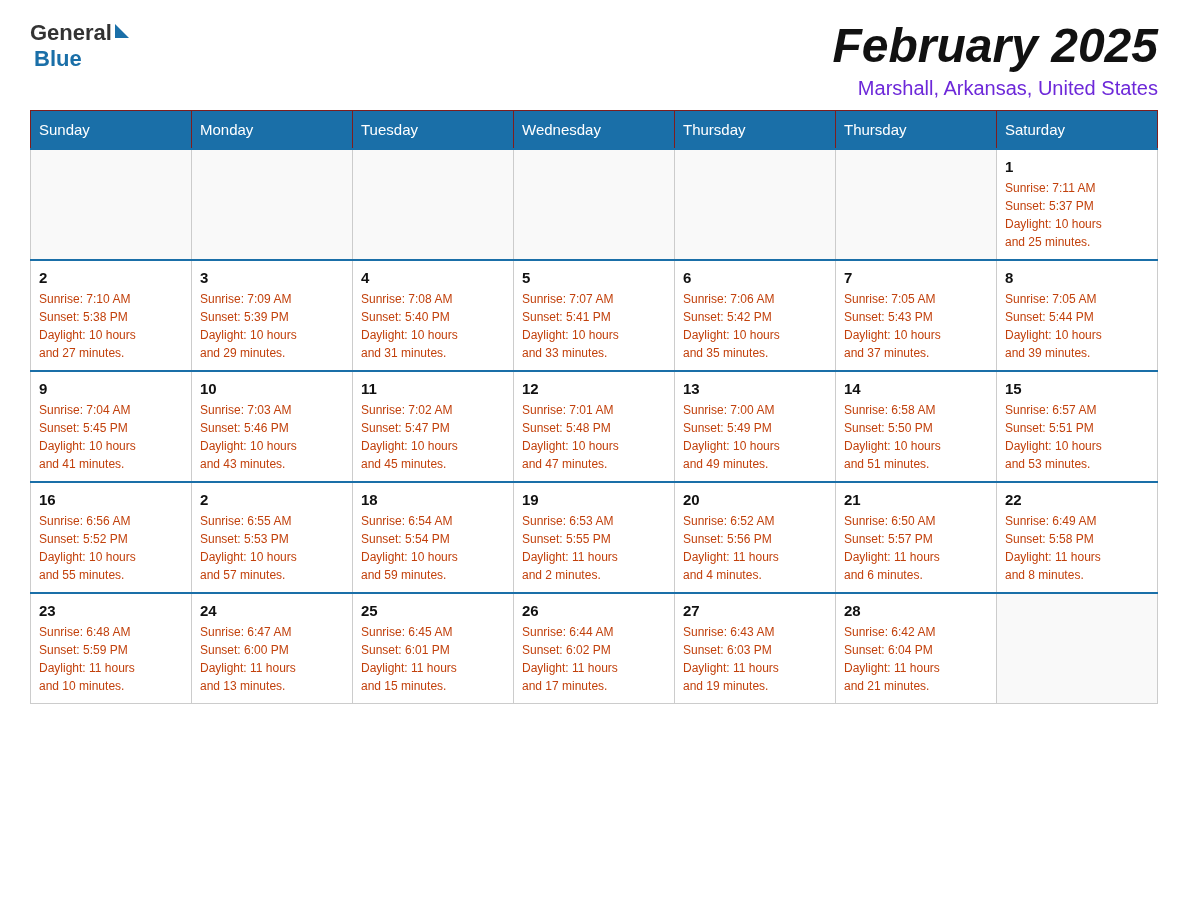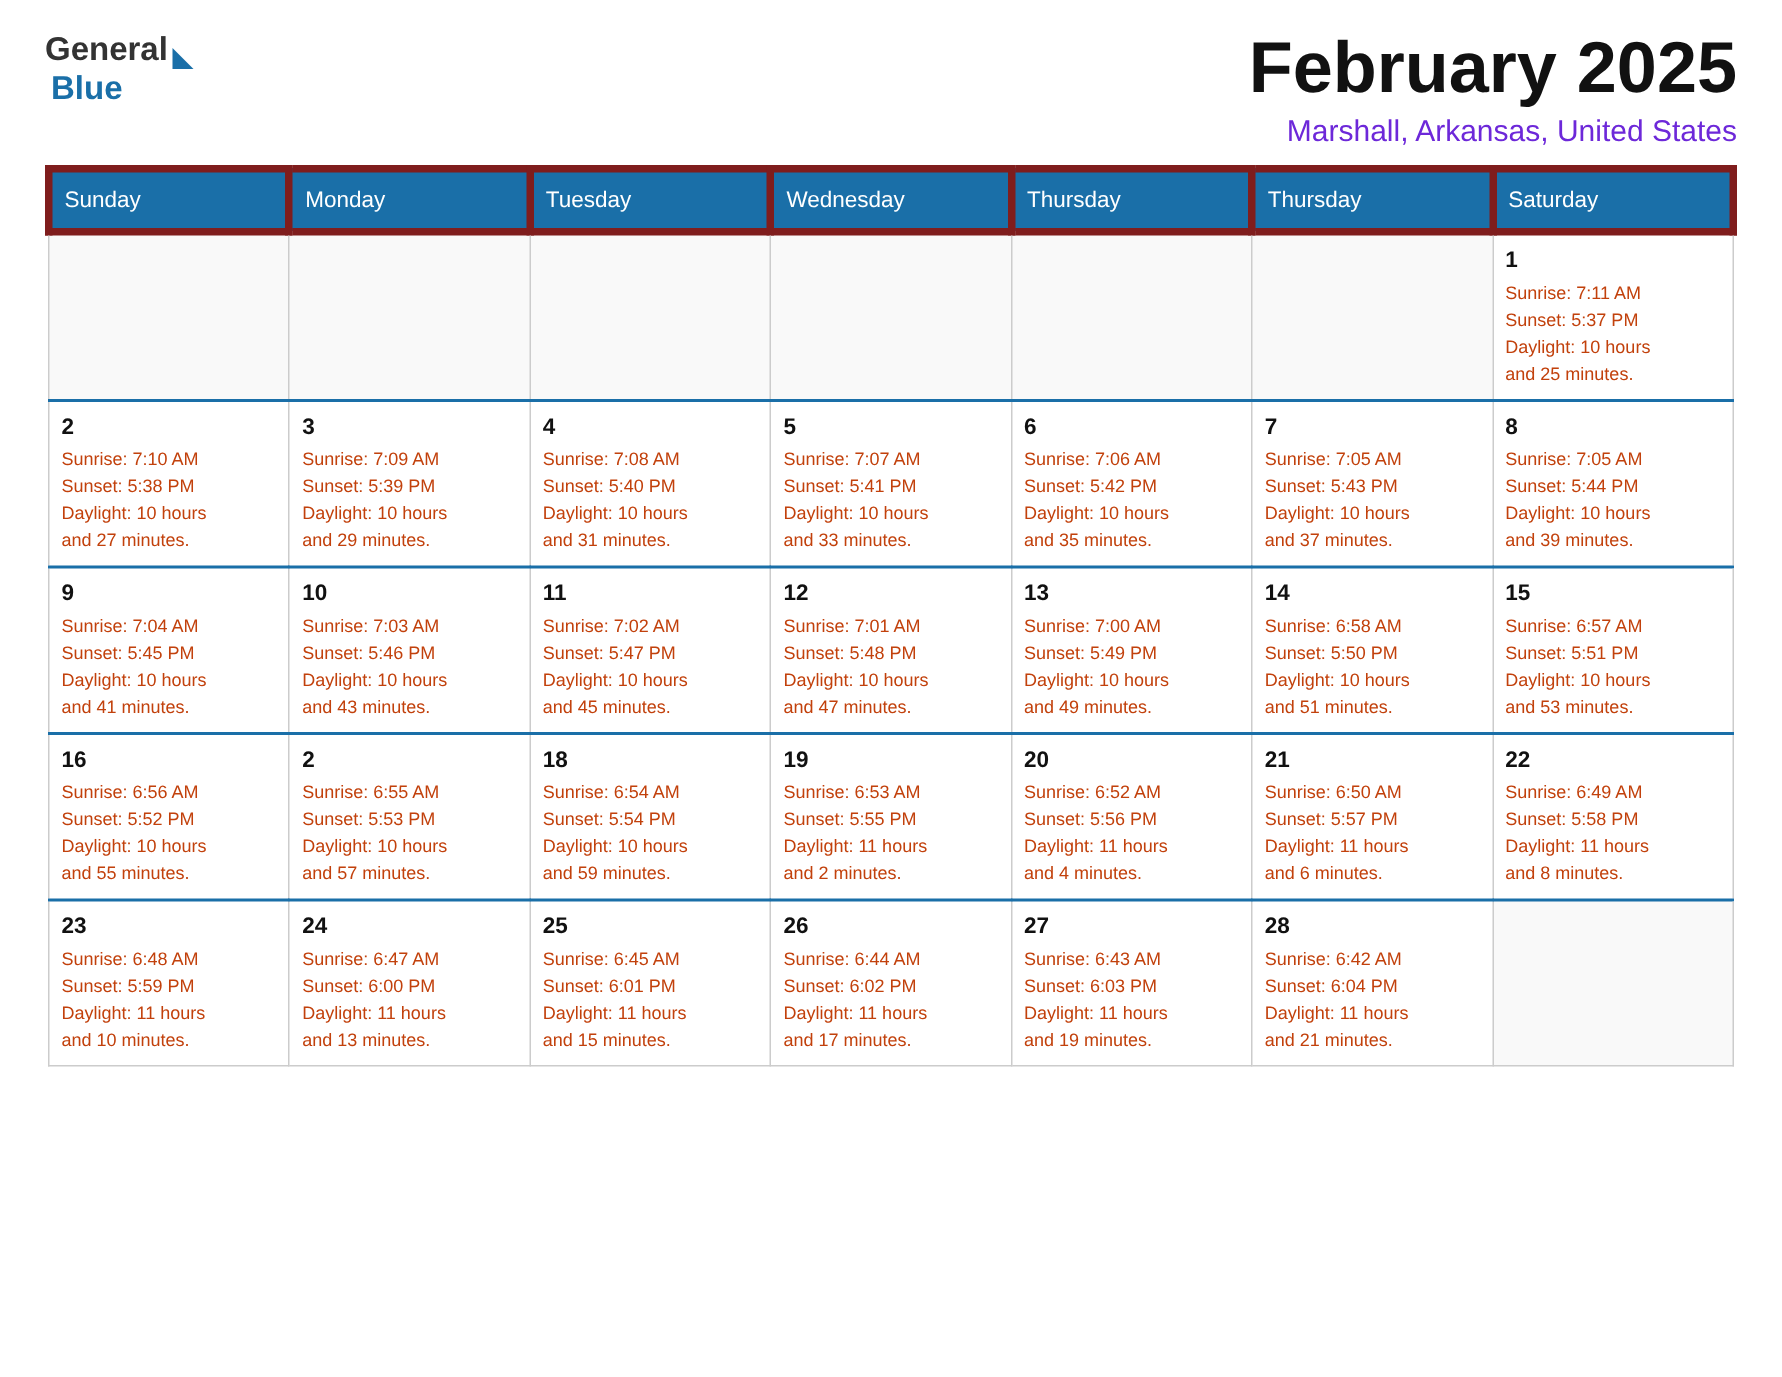--- a/index.html
+++ b/index.html
@@ -16,21 +16,21 @@
       align-items: flex-start;
       margin-bottom: 10px;
     }
     .logo {
       display: flex;
       flex-direction: column;
       align-items: flex-start;
     }
     .logo-top {
       display: flex;
-      align-items: flex-end;
+      align-items: flex-start;
     }
     .logo-general {
       font-size: 22px;
       font-weight: bold;
       color: #333;
     }
     .logo-arrow {
       width: 0;
       height: 0;
       border-left: 14px solid #1a6fa8;
@@ -47,39 +47,40 @@
       text-align: right;
     }
     .title-section {
       text-align: right;
     }
     .month-title {
       font-size: 48px;
       font-weight: bold;
       color: #111;
       line-height: 1.1;
+      font-style: italic;
     }
     .location-title {
       font-size: 20px;
       color: #6d28d9;
       margin-top: 4px;
     }
     .calendar {
       width: 100%;
       border-collapse: collapse;
       margin-top: 10px;
     }
     .calendar thead th {
       background-color: #1a6fa8;
       color: #fff;
       padding: 10px 8px;
       text-align: left;
       font-size: 15px;
       font-weight: normal;
-      border: 5px solid #7f1d1d;
+      border: 1px solid #7f1d1d;
     }
     .calendar tbody td {
       vertical-align: top;
       padding: 8px;
       border: 1px solid #ccc;
       width: 14.28%;
       min-height: 110px;
       font-size: 12px;
       color: #333;
     }

